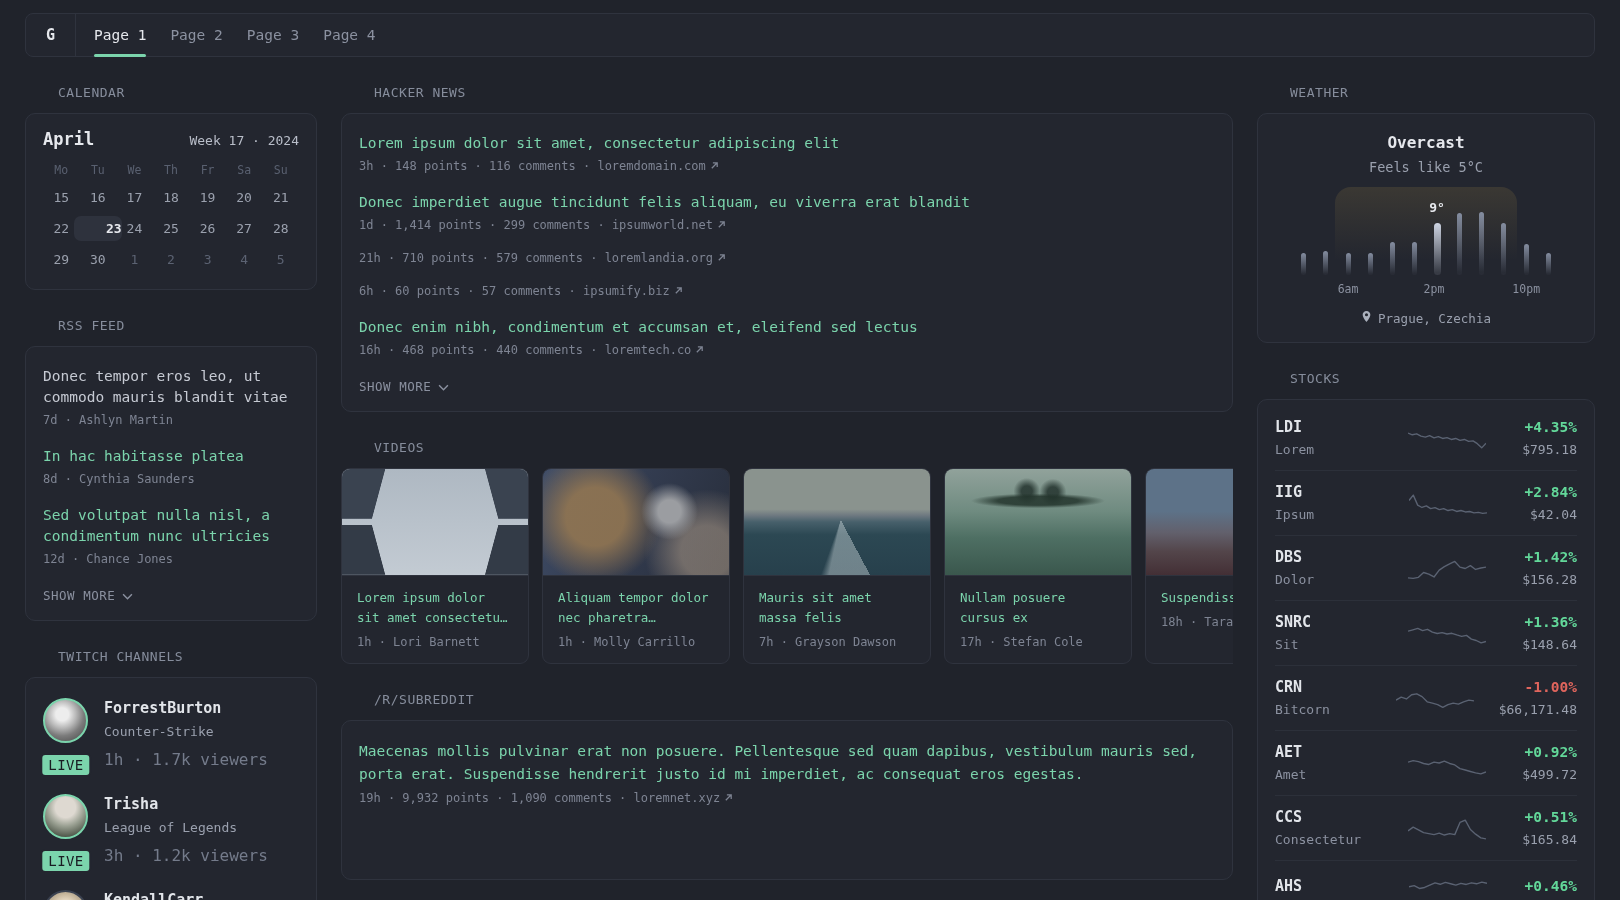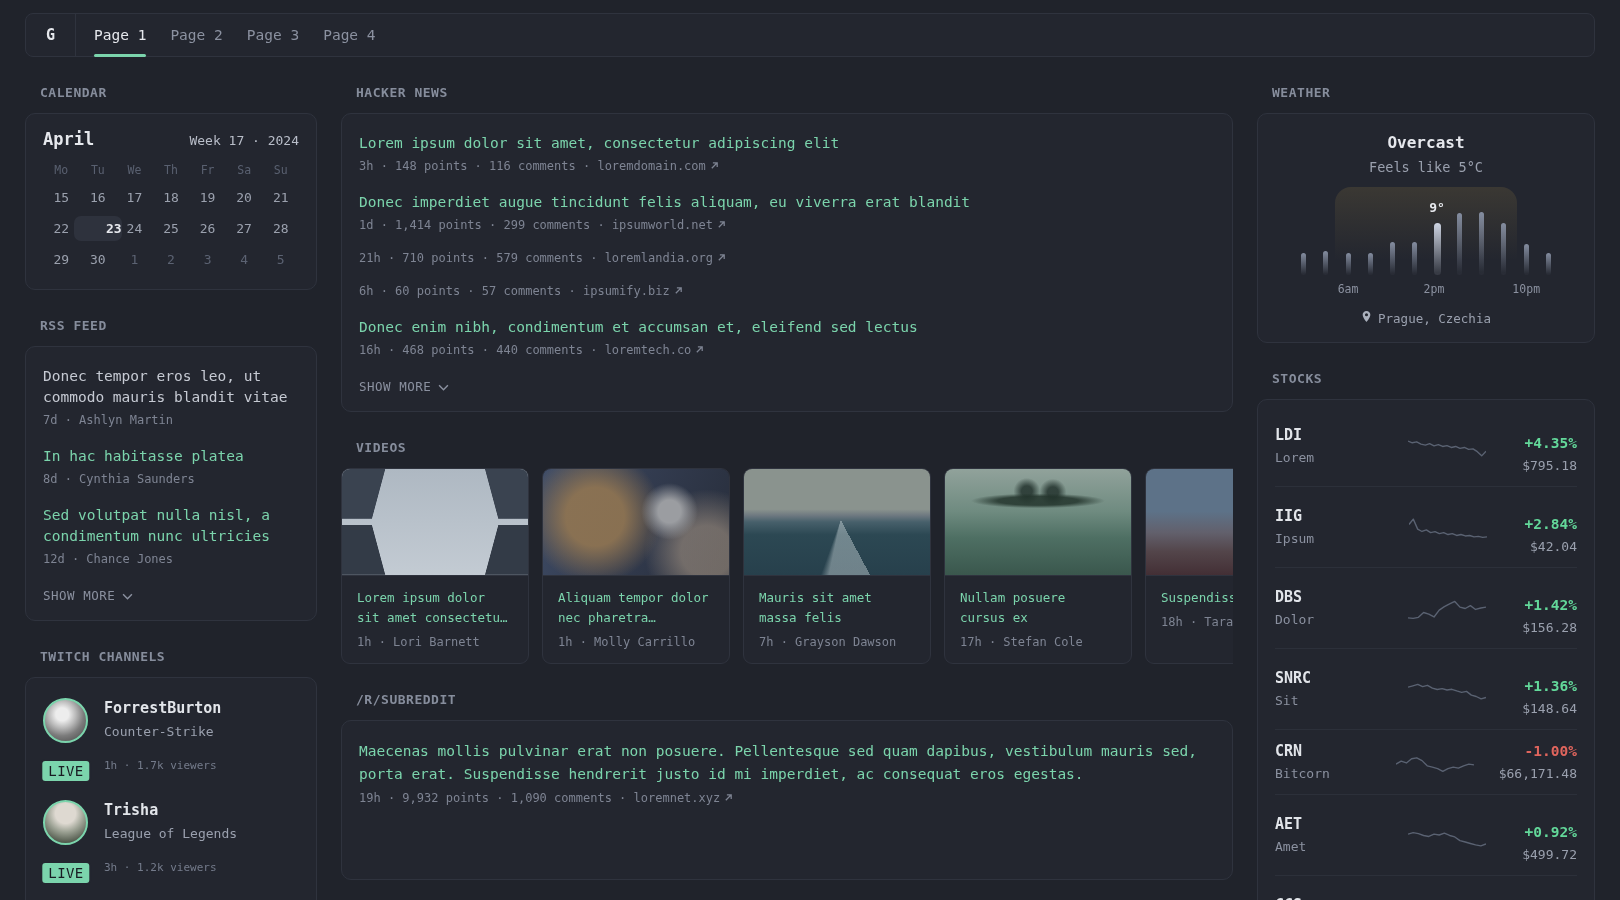--- a/index.html
+++ b/index.html
@@ -19,21 +19,21 @@
     border:1px solid var(--border);border-radius:8px;}
   .logo-box{width:50px;display:flex;align-items:center;justify-content:center;
     border-right:1px solid var(--border);font-weight:700;font-size:15px;color:var(--text-bright);cursor:pointer;}
   .tabs{display:flex;gap:24px;padding:0 12px 0 18px;align-items:stretch;}
   .tab{position:relative;display:flex;align-items:center;font-size:14.5px;color:#8b91a0;cursor:pointer;white-space:pre;}
   .tab.active{color:var(--text-bright);}
   .tab-underline{position:absolute;left:0;right:0;bottom:-1px;height:3px;border-radius:3px;background:var(--accent);}
   
   .grid{display:grid;grid-template-columns:292px minmax(0,1fr) 338px;gap:24px;margin-top:28px;}
   .widget{margin-bottom:28px;}
-  .sec-label{font-size:13px;letter-spacing:.04em;color:#868d9c;margin:0 0 13px 15px;font-weight:700;}
+  .sec-label{font-size:13px;letter-spacing:.04em;color:#868d9c;margin:0 0 13px 33px;font-weight:400;}
   .card{background:var(--card);border:1px solid var(--border);border-radius:10px;}
   a{text-decoration:none;}
   
   .cal-card{padding:15px 17px 17px;}
   .cal-head{display:flex;justify-content:space-between;align-items:baseline;margin-bottom:14px;}
   .cal-month{font-size:17px;font-weight:700;color:var(--text-bright);}
   .cal-meta{font-size:13px;color:#b9bec9;}
   .cal-grid{display:grid;grid-template-columns:repeat(7,1fr);row-gap:6px;justify-items:center;}
   .cal-grid.headers{margin-bottom:8px;}
   .cal-dow{font-size:11.5px;color:var(--dim);}
@@ -56,21 +56,21 @@
   .twitch-card{padding:20px 17px;}
   .tw-row{display:flex;gap:15px;margin-bottom:25px;cursor:pointer;}
   .tw-row:last-child{margin-bottom:0;}
   .tw-avatar-wrap{position:relative;width:46px;flex:none;}
   .tw-avatar{width:45px;height:45px;border-radius:50%;border:2px solid var(--accent);}
   .tw-avatar.off{border-color:#3a4150;}
   .tw-badge{position:absolute;left:50%;transform:translateX(-50%);bottom:-8px;background:var(--accent);
     color:#191c22;font-size:14px;font-weight:400;padding:2px 6px;border-radius:5px;border:2px solid var(--card);letter-spacing:.03em;}
   .tw-name{font-size:15px;font-weight:700;color:#e2e5ea;line-height:21px;}
   .tw-game{font-size:13px;color:var(--text2);line-height:20px;margin-top:3px;}
-  .tw-meta{font-size:11px;color:#747b8b;line-height:19px;margin-top:14px;}
+  .tw-meta{font-size:16px;color:#747b8b;line-height:19px;margin-top:8px;}
   .av0{background:radial-gradient(circle at 42% 35%,#ededed 0 18%,#b9b9b9 38%,#7c7c7c 60%,#3f3f3f 100%);}
   .av1{background:radial-gradient(circle at 50% 28%,#ded9d1 0 28%,#9aa092 52%,#535b4e 80%,#2f352c 100%);}
   .av2{background:radial-gradient(circle at 50% 42%,#ecdfca 0 24%,#c4b49a 50%,#8d867a 78%,#5f5b54 100%);}
   
   .videos-row{display:flex;gap:13px;overflow:hidden;}
   .video-card{flex:0 0 188px;background:var(--card);border:1px solid var(--border);border-radius:9px;overflow:hidden;}
   .v-thumb{display:block;height:107px;border-bottom:1px solid var(--border);cursor:pointer;}
   .v-body{padding:12px 15px 14px;}
   .v-title{display:block;font-size:12.5px;line-height:20px;color:var(--accent);margin-bottom:7px;}
   .v-meta{font-size:12px;color:var(--text3);white-space:pre;}
@@ -117,21 +117,21 @@
   
   .stocks-card{padding:6px 17px;}
   .stock-row{display:grid;grid-template-columns:96px 1fr auto;align-items:center;
     padding:11px 0;border-top:1px solid var(--border-soft);cursor:pointer;}
   .stock-row:first-child{border-top:0;}
   .s-sym{font-size:15px;font-weight:700;color:#e2e5ea;line-height:21px;}
   .s-name{font-size:13px;color:#8b91a0;line-height:19px;margin-top:2px;}
   .spark{width:78px;height:30px;color:#5a6272;justify-self:center;}
   .s-right{text-align:right;}
   .s-chg{font-size:14.5px;font-weight:700;line-height:21px;}
-  .s-chg.up{color:var(--pos);margin-top:16px;}
+  .s-chg.up{color:var(--pos);}
   .s-chg.down{color:var(--neg);}
   .s-price{font-size:13px;color:var(--text2);line-height:19px;margin-top:2px;}
 </style>
 </head>
 <body>
 
 <div class="app">
   <header class="topbar">
     <div class="logo-box">G</div>
     <nav class="tabs" id="tabs">

